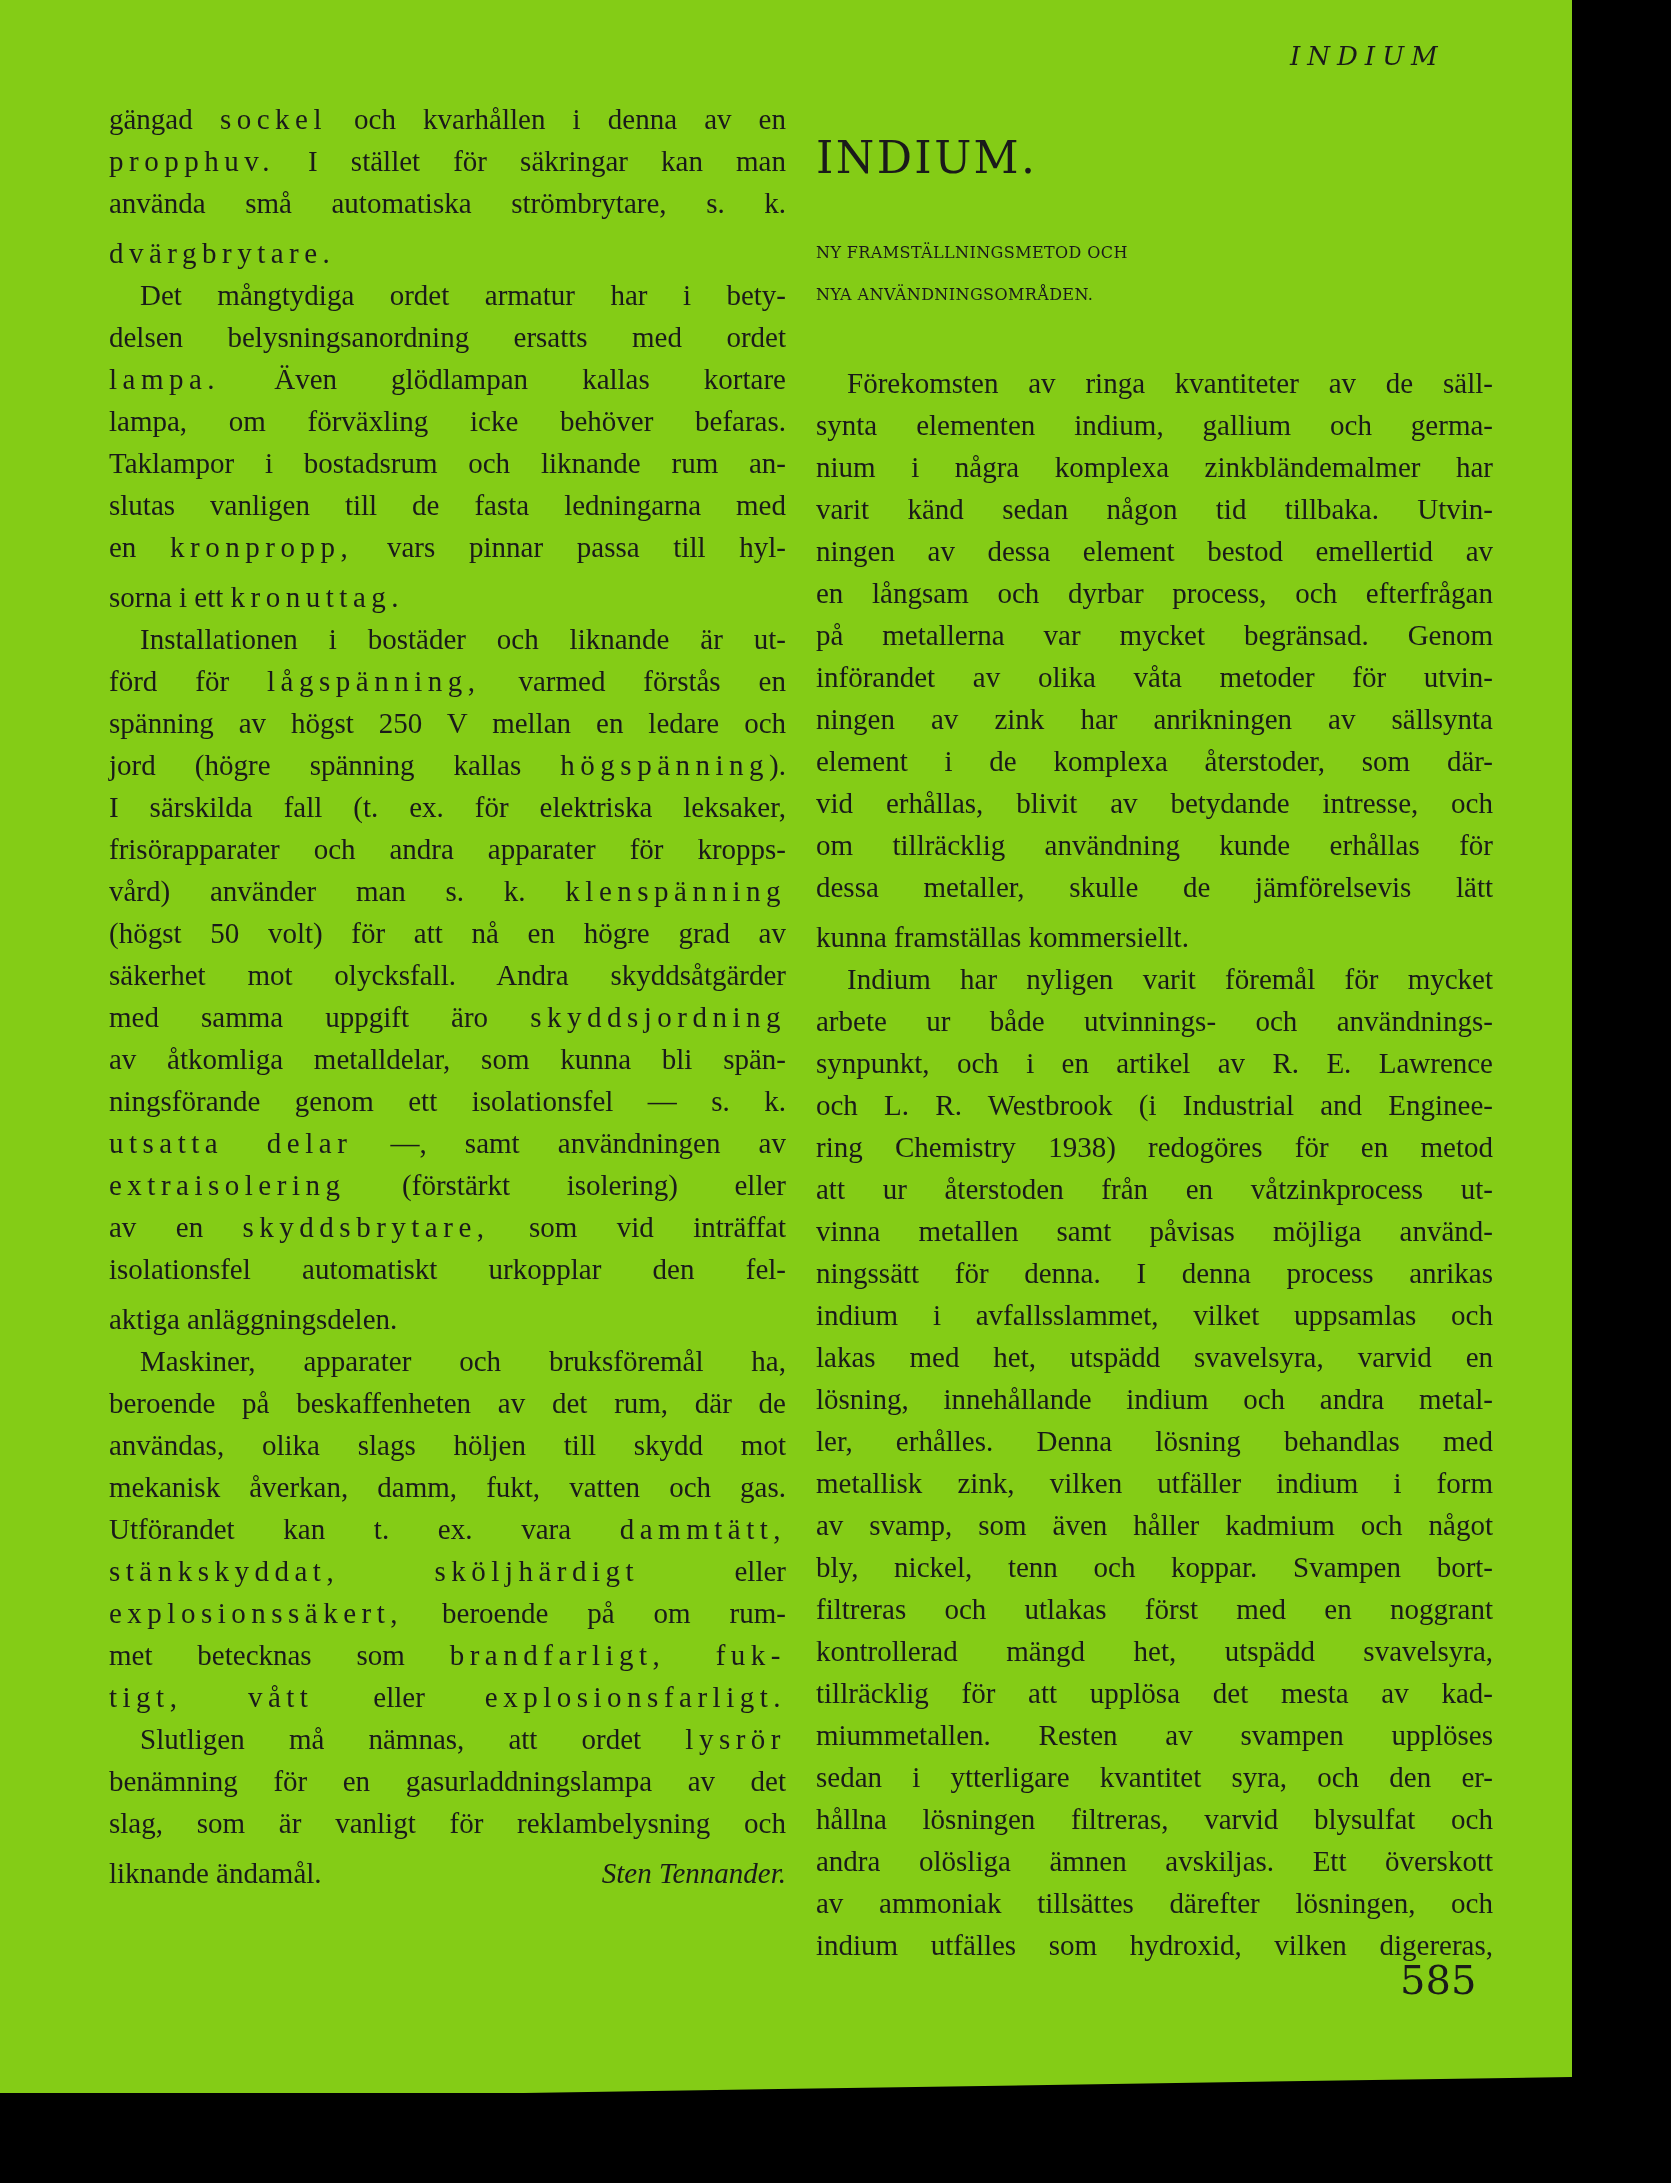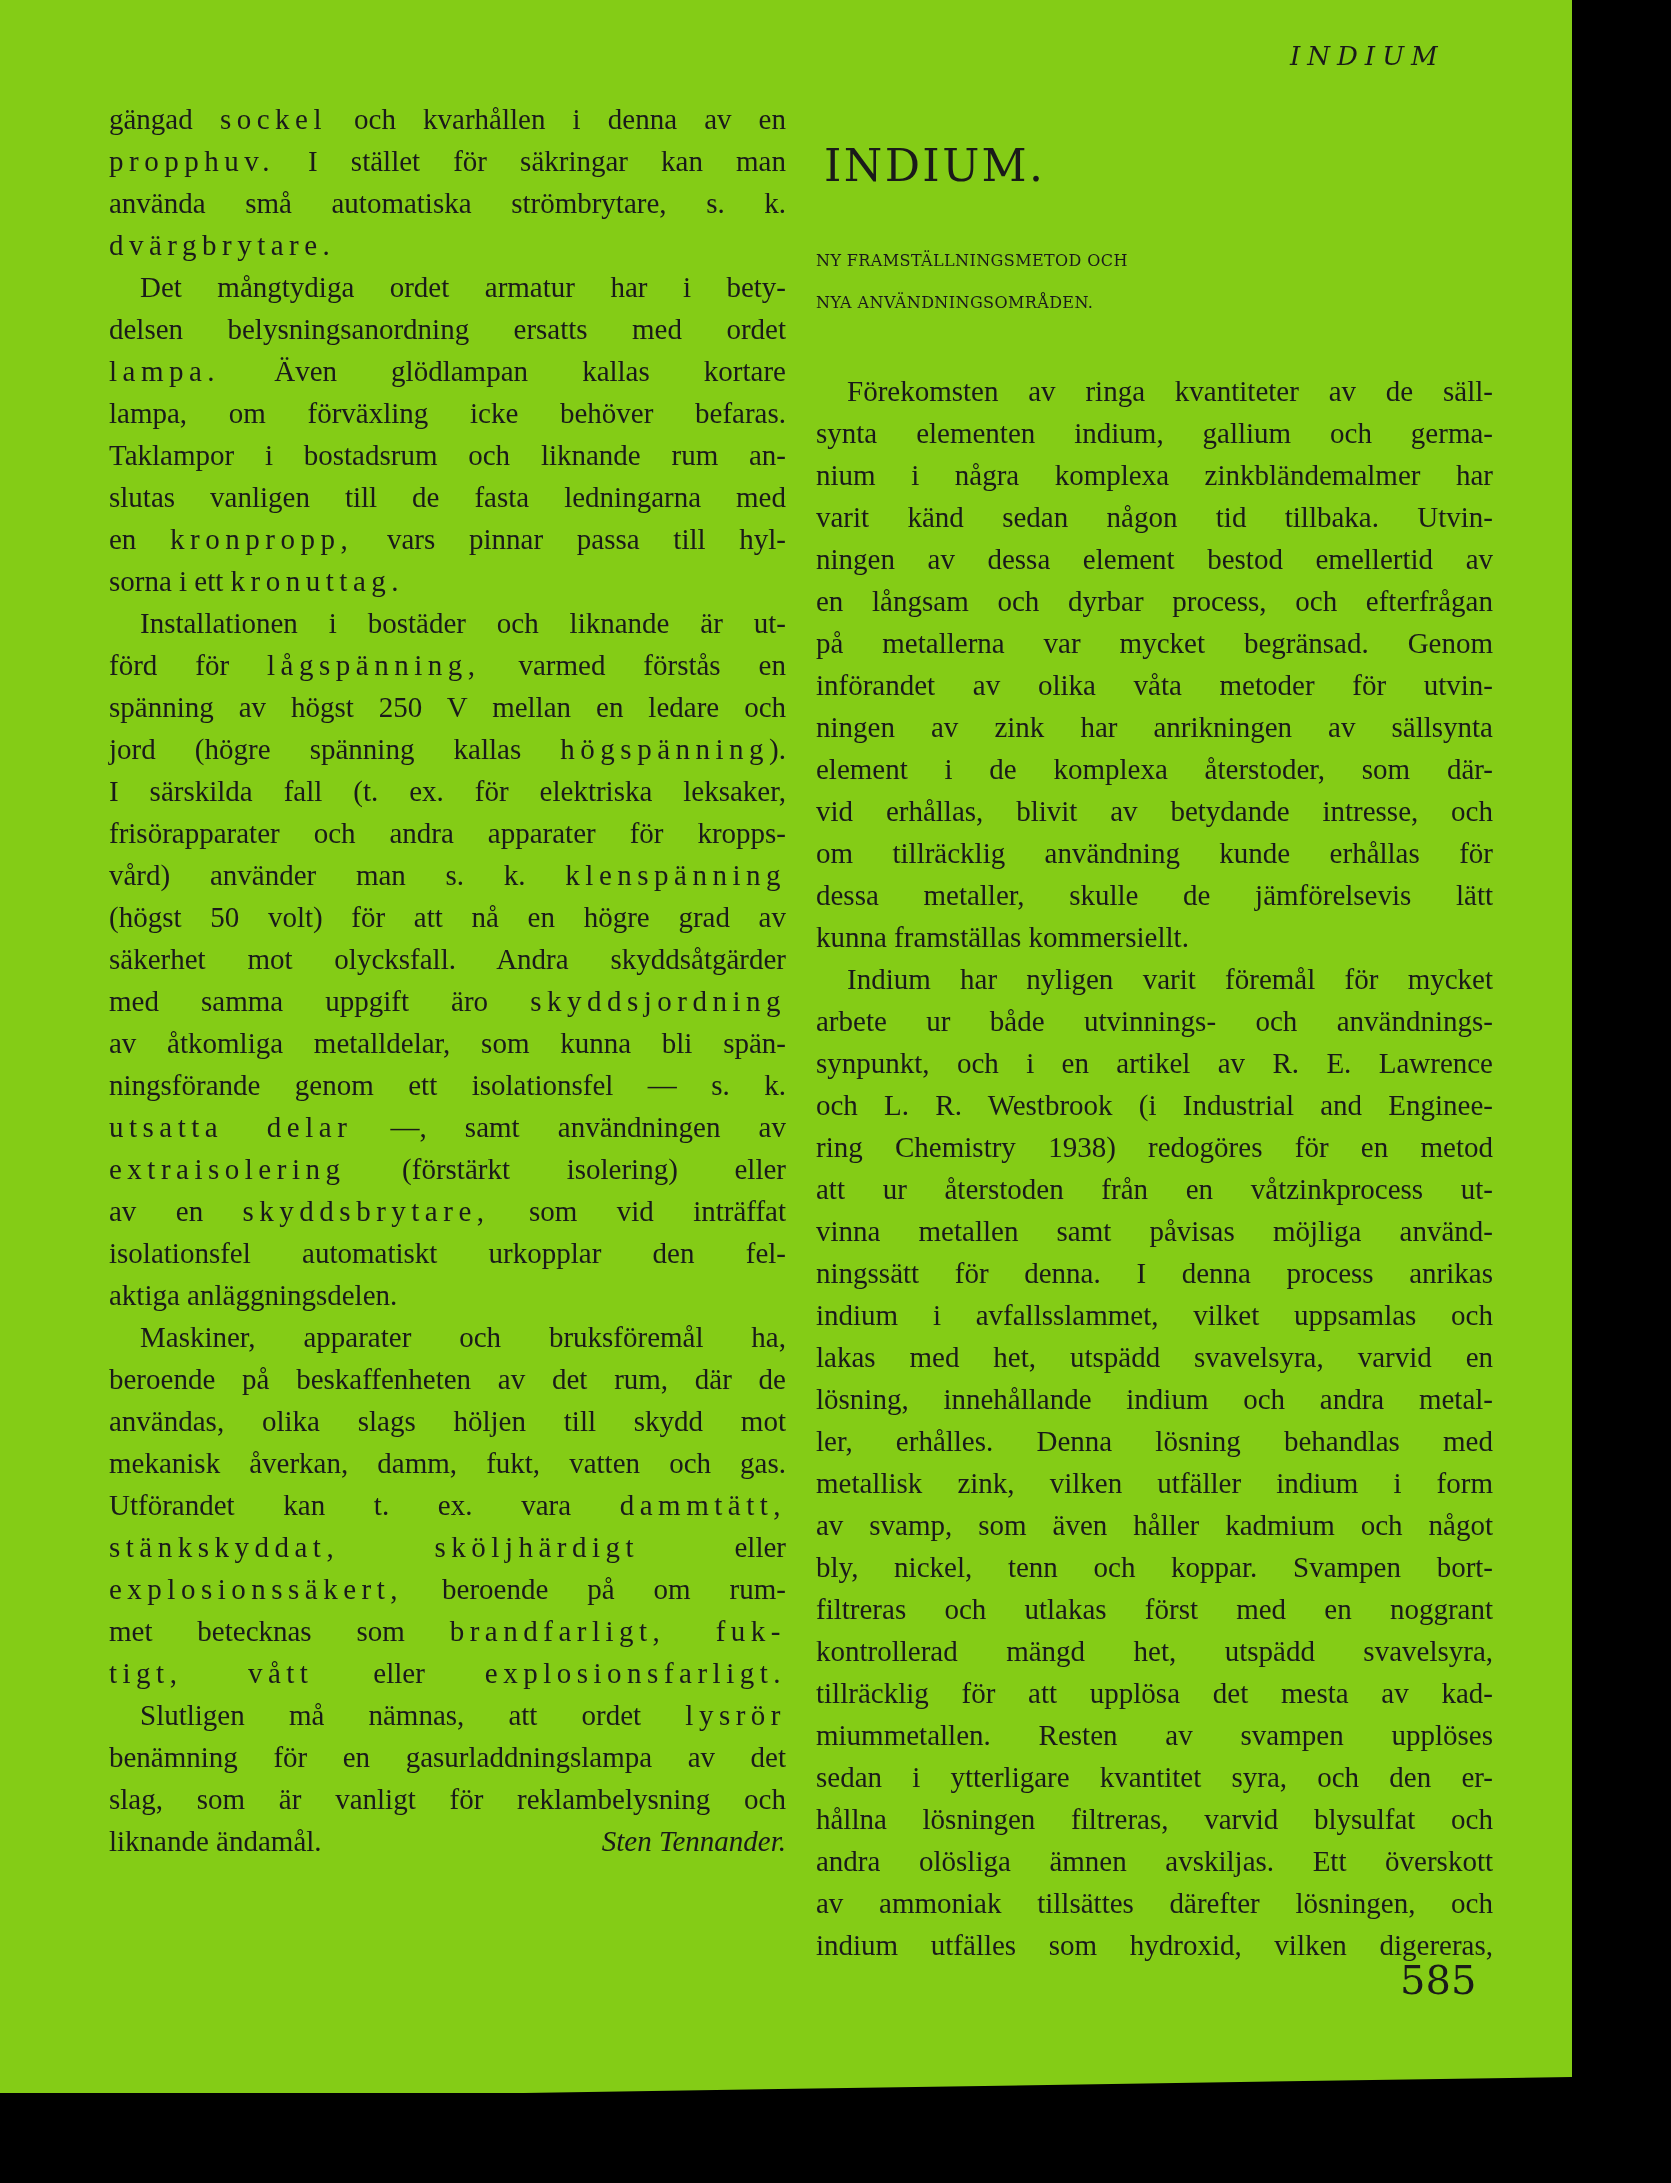--- a/index.html
+++ b/index.html
@@ -23,26 +23,26 @@
     position: absolute; top: 98px; width: 677px;
   }
   .col-left { left: 109px; }
   .col-right { left: 816px; top: 122px; }
   .line {
     font-family: "Liberation Serif", "DejaVu Serif", serif;
     font-size: 29px; line-height: 42px; height: 42px;
     white-space: nowrap; text-align: justify; text-align-last: justify;
     display: block;
   }
-  .line.last { text-align-last: left; }
+  .line.last { text-align-last: left; margin-top: 8px; }
   .line.indent { padding-left: 31px; }
   .sp { letter-spacing: 5.5px; }
   .article-title {
     font-family: "DejaVu Serif", serif; font-size: 44px; letter-spacing: 2.4px;
-    height: 71px; line-height: 71px; font-weight: normal; margin: 8px;
+    height: 71px; line-height: 71px; font-weight: normal; margin: 0;
   }
   .subtitle {
     font-family: "DejaVu Serif", serif; font-size: 16px; line-height: 42px;
     margin-top: 39px; margin-bottom: 46px; letter-spacing: 0.4px;
   }
   .author { font-style: italic; float: right; }
   .page-number {
     position: absolute; left: 1400px; top: 1957px; font-size: 40px;
     font-family: "DejaVu Serif", serif;
   }

